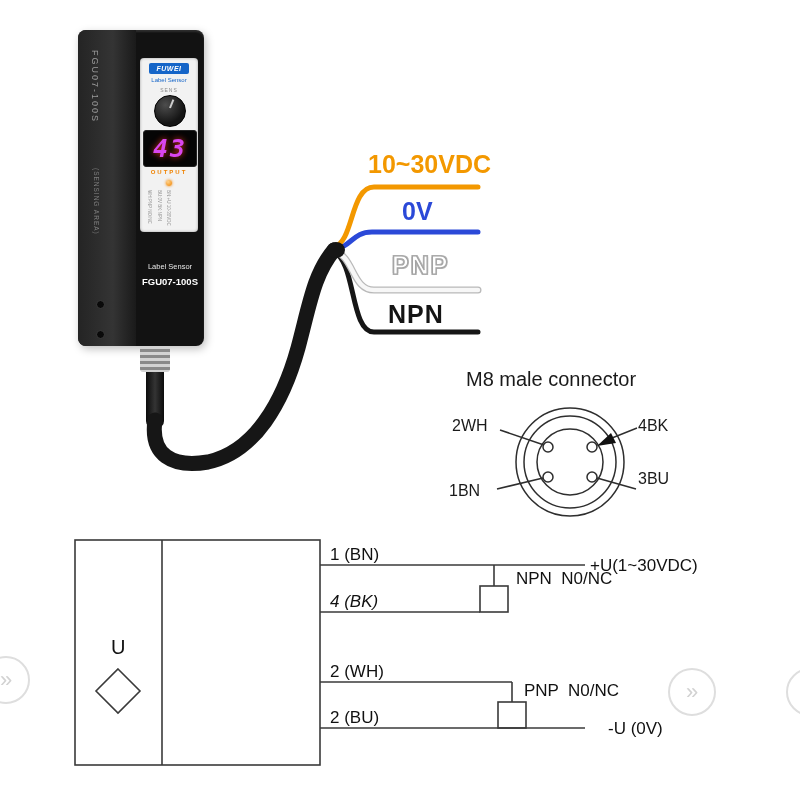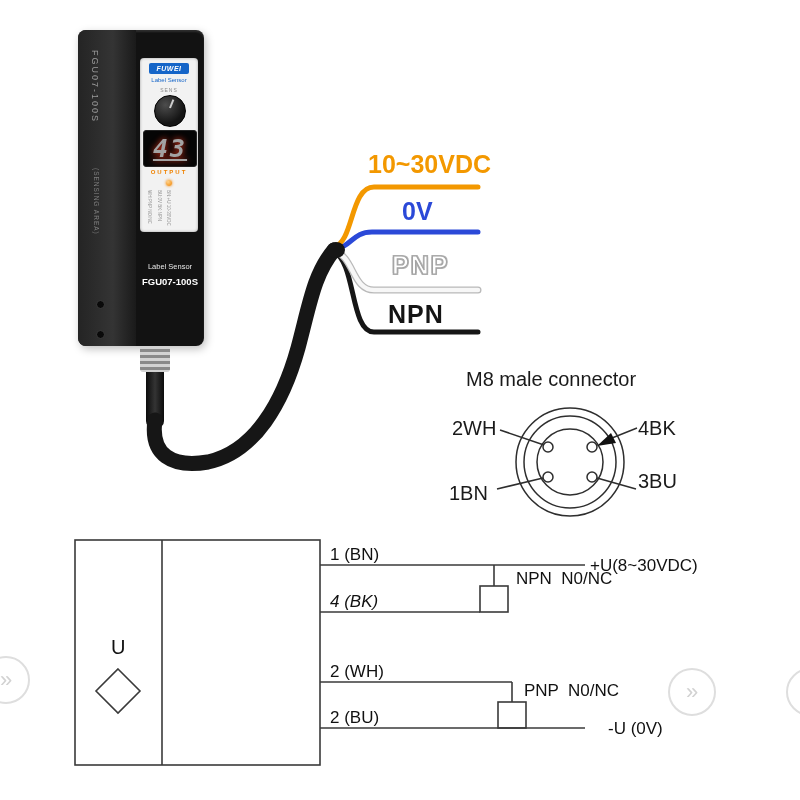--- a/index.html
+++ b/index.html
@@ -24,21 +24,21 @@
         color:#fff;font-size:7px;font-weight:bold;font-style:italic;text-align:center;line-height:11px;letter-spacing:.5px;}
   .panel-sub{left:140px;top:77px;width:58px;text-align:center;font-size:6px;color:#1565c8;}
   .knob-label{left:140px;top:87px;width:58px;text-align:center;font-size:5px;color:#8a8a8a;letter-spacing:1px;}
   .knob{left:154px;top:95px;width:30px;height:30px;border-radius:50%;border:1px solid #000;
         background:radial-gradient(circle at 35% 30%,#4d4d4d,#141414 65%);}
   .knob::after{content:"";position:absolute;left:50%;top:3px;width:2px;height:9px;background:#cfcfcf;
         transform:translateX(-50%) rotate(22deg);transform-origin:bottom center;}
   .display{left:143px;top:130px;width:52px;height:35px;background:#050505;border-radius:3px;
         border:1px solid #242424;display:flex;align-items:center;justify-content:center;}
   .digits{font-family:"DejaVu Sans Mono",monospace;font-weight:bold;font-style:italic;font-size:25px;
-        color:#a3a3a3;letter-spacing:2px;text-shadow:0 0 6px rgba(255,60,30,.85);text-decoration:underline;}
+        color:#d946ef;letter-spacing:2px;text-shadow:0 0 6px rgba(255,60,30,.85);}
   .output-label{left:140px;top:169px;width:58px;text-align:center;font-size:6px;font-weight:bold;
         color:#f08300;letter-spacing:2px;}
   .led{left:166px;top:180px;width:6px;height:6px;border-radius:50%;
         background:radial-gradient(circle at 35% 30%,#ffd28a,#f08300);box-shadow:0 0 3px #f08300;}
   .spec{left:145px;top:190px;height:40px;writing-mode:vertical-rl;font-size:4.5px;color:#8f8f8f;line-height:2.1;}
   .bottom-label{left:136px;top:262px;width:68px;text-align:center;font-size:7.5px;color:#e6e6e6;}
   .bottom-model{left:136px;top:276px;width:68px;text-align:center;font-size:9.5px;font-weight:bold;color:#fff;}
 
   .nut{left:140px;top:346px;width:30px;height:26px;border-radius:3px;
        background:repeating-linear-gradient(180deg,#d2d2d2 0 3px,#898989 3px 6px);}
@@ -48,21 +48,21 @@
   
   .wire-label{position:absolute;font-weight:bold;font-size:25px;white-space:nowrap;}
   .lbl-power{left:368px;top:150px;color:#f39800;}
   .lbl-0v{left:402px;top:197px;color:#2b49d8;}
   .lbl-pnp{left:392px;top:251px;color:#ffffff;letter-spacing:2px;-webkit-text-stroke:1.2px #a3a3a3;
            text-shadow:-1px -1px 0 #b5b5b5,1px -1px 0 #b5b5b5,-1px 1px 0 #b5b5b5,1px 1px 0 #b5b5b5;}
   .lbl-npn{left:388px;top:300px;color:#141414;letter-spacing:1px;}
 
   
   .m8-title{left:466px;top:368px;font-size:20px;color:#1a1a1a;}
-  .pin-label{position:absolute;font-size:20px;color:#1a1a1a;white-space:nowrap;}
+  .pin-label{position:absolute;font-size:16px;color:#1a1a1a;white-space:nowrap;}
   .pin-2wh{left:452px;top:417px;} .pin-4bk{left:638px;top:417px;text-align:right;}
   .pin-1bn{left:449px;top:482px;} .pin-3bu{left:638px;top:470px;}
 
   
   .sch{position:absolute;font-size:17px;color:#111;white-space:pre;}
   .sch-u{left:111px;top:636px;font-size:20px;}
   .sch-p1{left:330px;top:545px;} .sch-p4{left:330px;top:592px;font-style:italic;}
   .sch-p2{left:330px;top:662px;} .sch-p3{left:330px;top:708px;}
   .sch-power{left:590px;top:556px;} .sch-npn{left:516px;top:569px;}
   .sch-pnp{left:524px;top:681px;}  .sch-gnd{left:608px;top:719px;}
@@ -149,20 +149,20 @@
 <div class="pin-label pin-2wh">2WH</div>
 <div class="pin-label pin-4bk">4BK</div>
 <div class="pin-label pin-1bn">1BN</div>
 <div class="pin-label pin-3bu">3BU</div>
 
 <div class="sch sch-u">U</div>
 <div class="sch sch-p1">1 (BN)</div>
 <div class="sch sch-p4">4 (BK)</div>
 <div class="sch sch-p2">2 (WH)</div>
 <div class="sch sch-p3">2 (BU)</div>
-<div class="sch sch-power">+U(8~30VDC)</div>
+<div class="sch sch-power">+U(1~30VDC)</div>
 <div class="sch sch-npn">NPN  N0/NC</div>
 <div class="sch sch-pnp">PNP  N0/NC</div>
 <div class="sch sch-gnd">-U (0V)</div>
 
 <div class="medallion med-left">»</div>
 <div class="medallion med-right">»</div>
 <div class="medallion med-edge">»</div>
 
 </body></html>

